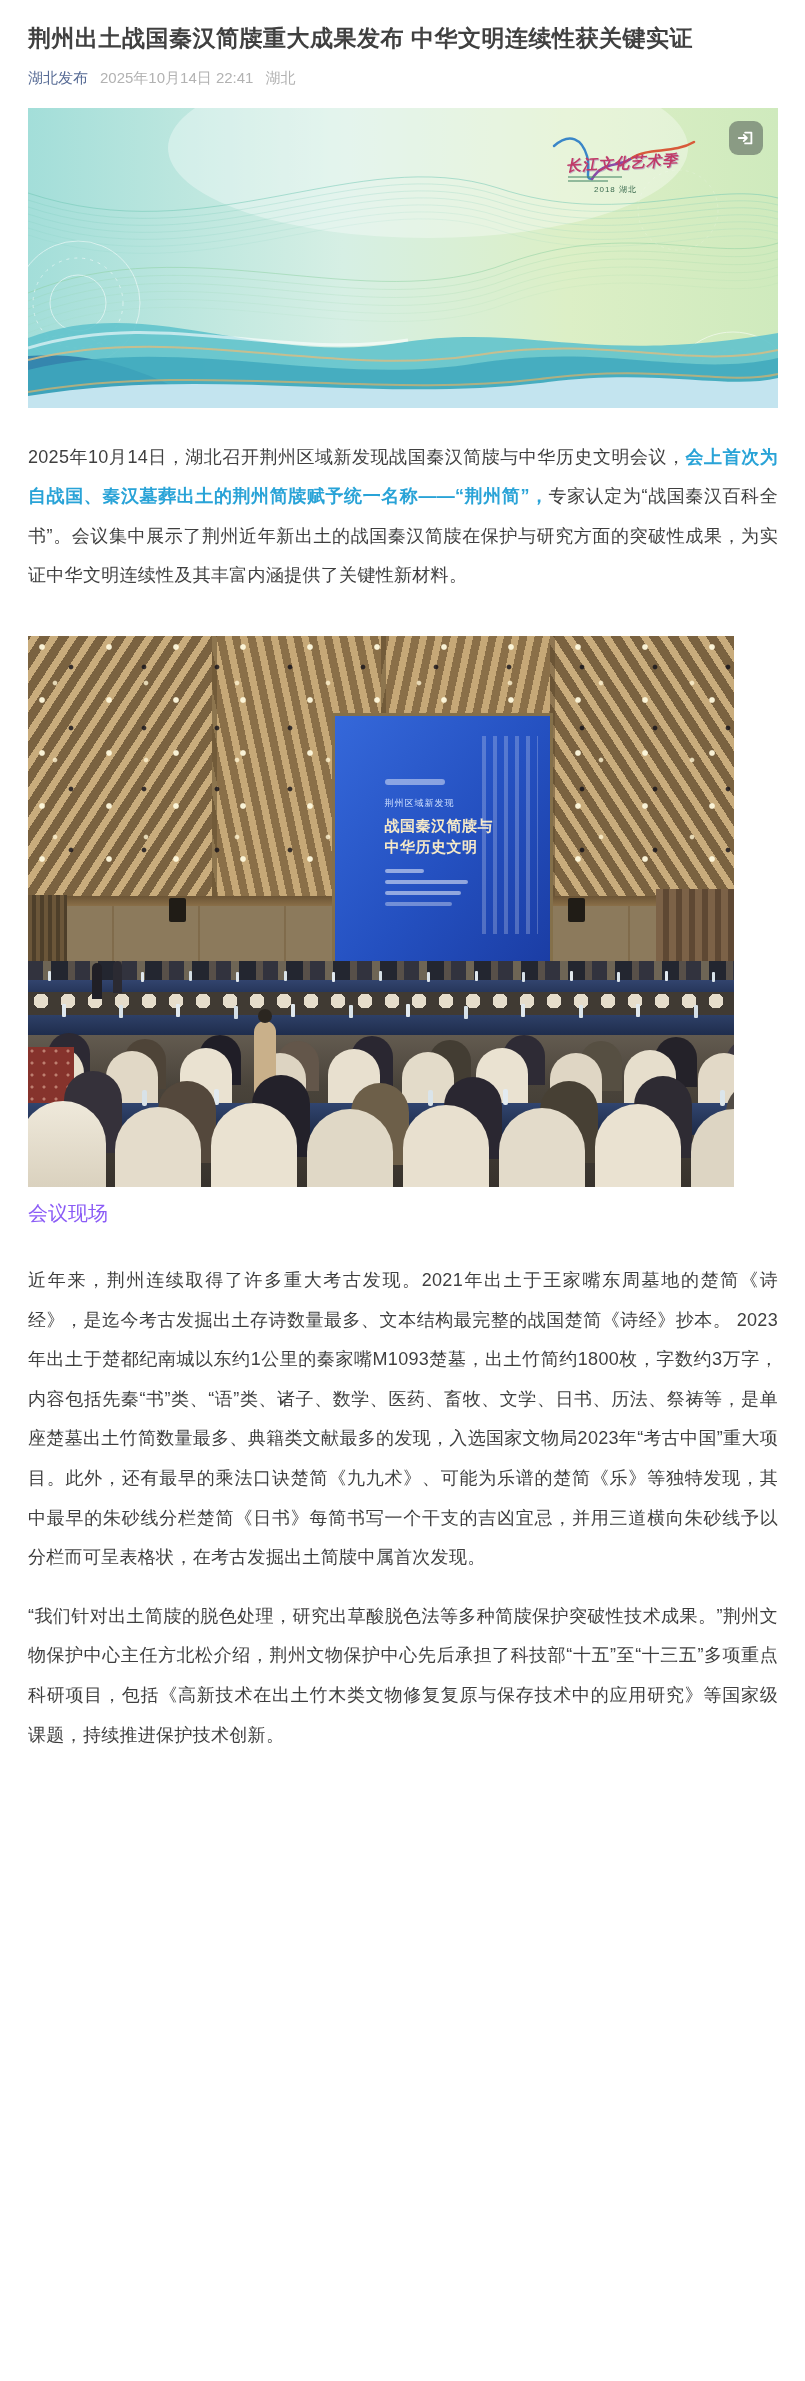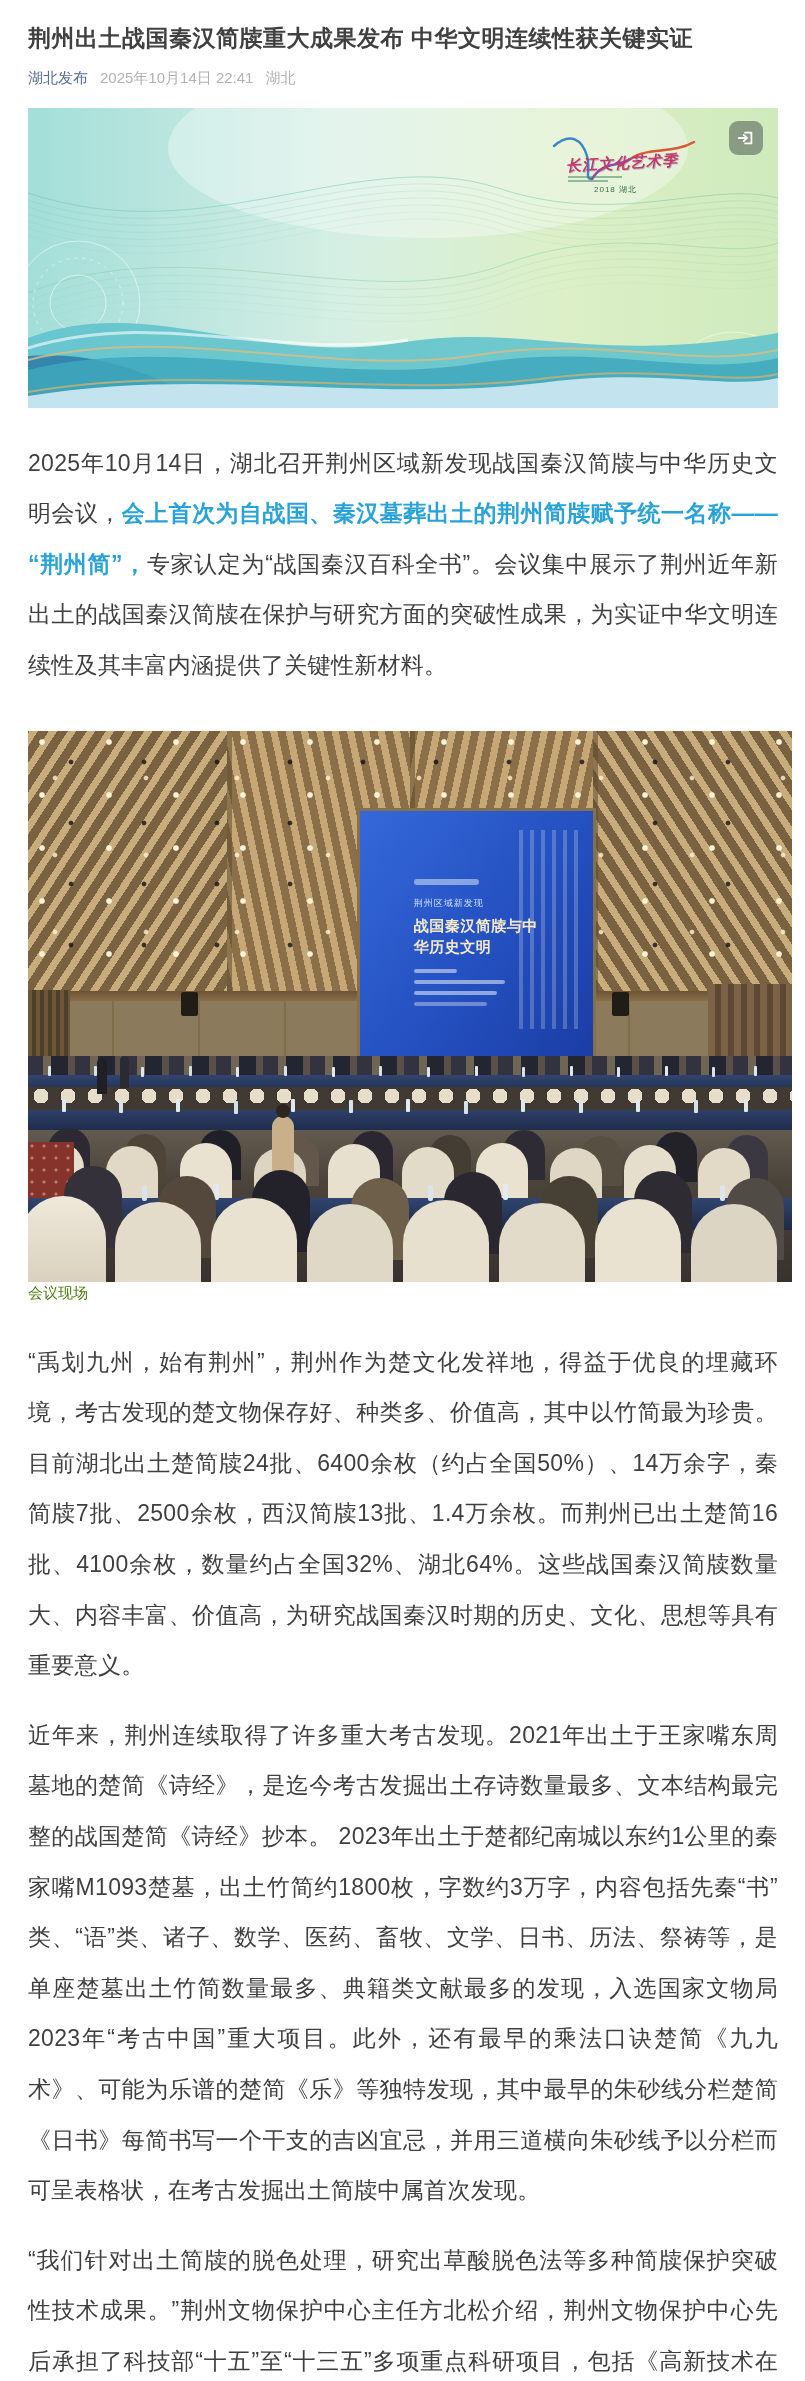--- a/index.html
+++ b/index.html
@@ -21,27 +21,27 @@
                 transform:rotate(-3deg); letter-spacing:1px;
                 text-shadow:1px 1px 0 rgba(122,63,160,.35); }
   .fest-bars { margin:3px 0 2px 2px; }
   .fest-bars i { display:block; height:2px; background:#4a8a6a; opacity:.55; margin-bottom:2px; }
   .fest-bars i:nth-child(1){ width:54px; } .fest-bars i:nth-child(2){ width:40px; }
   .fest-sub { font-size:8px; color:#3a6a4e; letter-spacing:1px; margin-left:28px; }
   .expand-btn { position:absolute; top:13px; right:15px; width:34px; height:34px; border-radius:9px;
                 background:rgba(72,82,78,.52); display:flex; align-items:center; justify-content:center; cursor:pointer; }
 
   
-  .body-text p { font-size:23px; line-height:2.2; text-align:justify; color:#3f3f3f; margin-bottom:19px; letter-spacing:.3px; }
+  .body-text p { font-size:18px; line-height:2.2; text-align:justify; color:#3f3f3f; margin-bottom:19px; letter-spacing:.3px; }
   .accent { color:#29a3d7; font-weight:bold; }
 
   
   figure { margin:40px 0 34px; }
-  figcaption { font-size:15px; color:#4d7c0f; margin-top:0; line-height:1.4; }
-  .photo { position:relative; width:764px; height:551px; overflow:hidden; background:#8c7a5c; }
+  figcaption { font-size:20px; color:#8b5cf6; margin-top:12px; line-height:1.4; }
+  .photo { position:relative; width:706px; height:551px; overflow:hidden; background:#8c7a5c; }
 
   
   .ceil { position:absolute; left:0; top:0; right:0; height:49%; background:#93774e; overflow:hidden; }
   .ceil div { position:absolute; top:-12%; height:124%; }
   .ceil .cl  { left:-2%; width:29%; background:repeating-linear-gradient(123deg,#c9ac7c 0 7px,#7a6240 7px 16px); }
   .ceil .cml { left:26%; width:24.5%; background:repeating-linear-gradient(78deg,#c6a877 0 7px,#8a6f48 7px 15px); }
   .ceil .cmr { left:50%; width:24.5%; background:repeating-linear-gradient(102deg,#c6a877 0 7px,#8a6f48 7px 15px); }
   .ceil .cr  { left:74%; width:29%; background:repeating-linear-gradient(57deg,#c9ac7c 0 7px,#7a6240 7px 16px); }
   .ceil .beams { left:0; top:auto; bottom:0; width:100%; height:10px; background:linear-gradient(#6b5435,#8a6f48); }
   .ceil .lights { left:0; top:0; width:100%; height:100%;
@@ -275,18 +275,17 @@
           <div class="stand-l1"></div>
           <div class="stand-l2"></div>
           <div class="stand-person"></div>
           <div class="persons-front"></div>
           <div class="chairs-front"></div>
         </div>
       </div>
       <figcaption>会议现场</figcaption>
     </figure>
 
-    <p>“禹划九州，始有荆州”，荆州作为楚文化发祥地，得益于优良的埋藏环境，考古发现的楚文物保存好、种类多、价值高，其中以竹简最为珍贵。目前湖北出土楚简牍24批、6400余枚（约占全国50%）、14万余字，秦简牍7批、2500余枚，西汉简牍13批、1.4万余枚。而荆州已出土楚简16批、4100余枚，数量约占全国32%、湖北64%。这些战国秦汉简牍数量大、内容丰富、价值高，为研究战国秦汉时期的历史、文化、思想等具有重要意义。</p>
     <p>近年来，荆州连续取得了许多重大考古发现。2021年出土于王家嘴东周墓地的楚简《诗经》，是迄今考古发掘出土存诗数量最多、文本结构最完整的战国楚简《诗经》抄本。 2023年出土于楚都纪南城以东约1公里的秦家嘴M1093楚墓，出土竹简约1800枚，字数约3万字，内容包括先秦“书”类、“语”类、诸子、数学、医药、畜牧、文学、日书、历法、祭祷等，是单座楚墓出土竹简数量最多、典籍类文献最多的发现，入选国家文物局2023年“考古中国”重大项目。此外，还有最早的乘法口诀楚简《九九术》、可能为乐谱的楚简《乐》等独特发现，其中最早的朱砂线分栏楚简《日书》每简书写一个干支的吉凶宜忌，并用三道横向朱砂线予以分栏而可呈表格状，在考古发掘出土简牍中属首次发现。</p>
     <p>“我们针对出土简牍的脱色处理，研究出草酸脱色法等多种简牍保护突破性技术成果。”荆州文物保护中心主任方北松介绍，荆州文物保护中心先后承担了科技部“十五”至“十三五”多项重点科研项目，包括《高新技术在出土竹木类文物修复复原与保存技术中的应用研究》等国家级课题，持续推进保护技术创新。</p>
 
   </div>
 </div>
 
 </body></html>

